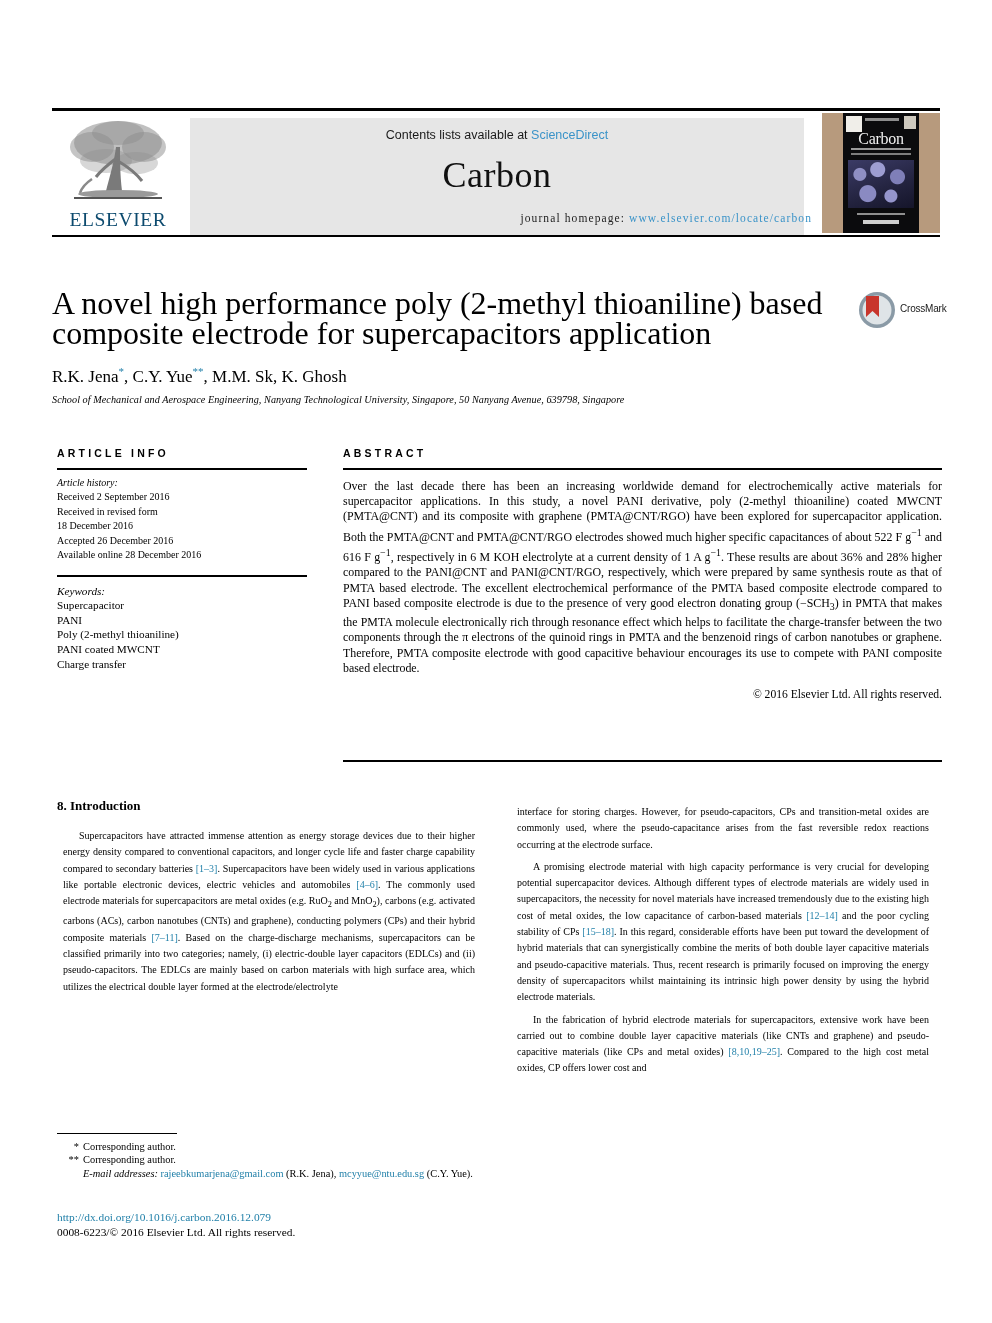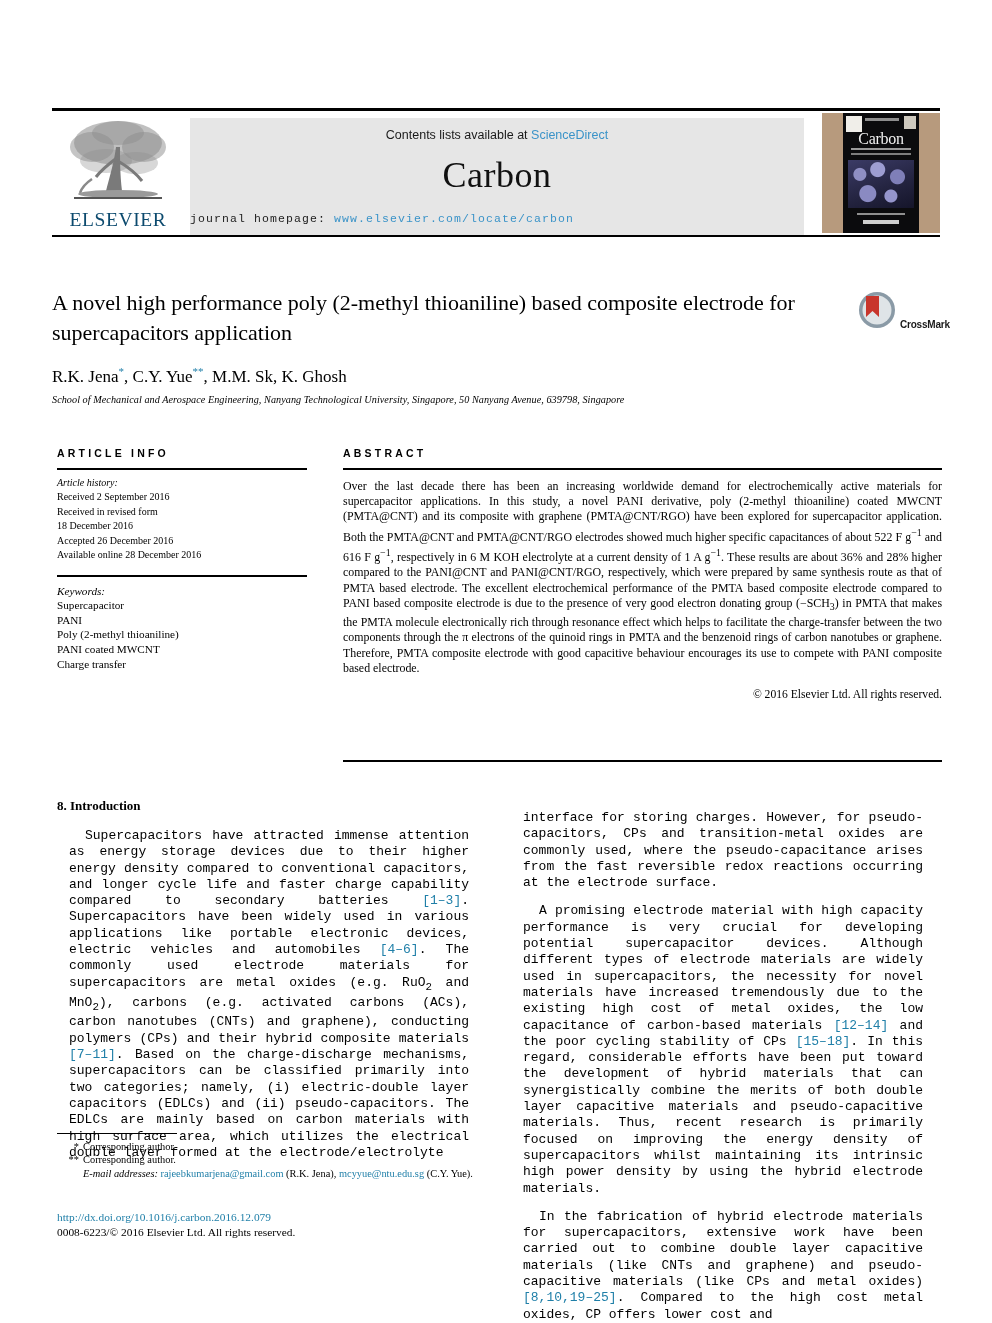--- a/index.html
+++ b/index.html
@@ -106,22 +106,22 @@
     text-align: center;
     font-family: "Liberation Serif", serif;
     font-size: 36px;
     color: #111;
     letter-spacing: 0.5px;
   }
   .banner-line3 {
     position: absolute;
     left: 0; top: 94px;
     width: 622px;
-    text-align: left;
-    font-family: Liberation Mono, monospace;
+    text-align: right;
+    font-family: Liberation Serif, serif;
     font-size: 11.5px;
     letter-spacing: 1.1px;
     color: #222;
   }
   .banner-line3 .url { color: #3a93c8; }
 
   .cover-thumb {
     position: absolute;
     right: 0px; top: 5px;
     width: 118px;
@@ -202,21 +202,21 @@
   }
 
   
   .title-block {
     position: absolute;
     left: 52px; top: 288px;
     width: 790px;
   }
   .article-title {
     font-family: "Liberation Serif", serif;
-    font-size: 22px;
+    font-size: 32px;
     line-height: 30px;
     font-weight: normal;
     color: #000;
     margin: 0;
   }
   .authors {
     margin-top: 17px;
     font-family: "Liberation Serif", serif;
     font-size: 17px;
     color: #000;
@@ -241,24 +241,24 @@
     width: 84px;
     height: 42px;
   }
   .cm-badge {
     position: absolute;
     left: 0; top: 0;
     width: 38px; height: 38px;
   }
   .cm-label {
     position: absolute;
-    left: 42px; top: 28px;
+    left: 42px; top: 12px;
     font-family: "Liberation Sans", sans-serif;
     font-size: 10px;
-    font-weight: bold;
+    font-weight: normal;
     color: #1a1a1a;
     letter-spacing: -0.2px;
   }
 
   
   .info-col {
     position: absolute;
     left: 57px; top: 447px;
     width: 250px;
   }
@@ -334,25 +334,25 @@
     left: 511px; top: 798px;
     width: 424px;
   }
   h2.section-title {
     font-family: "Liberation Serif", serif;
     font-size: 13px;
     font-weight: bold;
     margin: 0 0 14px 0;
   }
   p.body-par {
-    font-family: Liberation Mono, monospace;
-    font-size: 13px;
+    font-family: Liberation Serif, serif;
+    font-size: 10px;
     line-height: 16.3px;
     text-align: justify;
-    margin: 12px;
+    margin: 6px;
     text-indent: 16px;
   }
   p.body-par.cont { text-indent: 0; }
   .ref { color: #1f7fa8; }
 
   
   .footnote-rule {
     position: absolute;
     left: 57px; top: 1133px;
     width: 120px;

